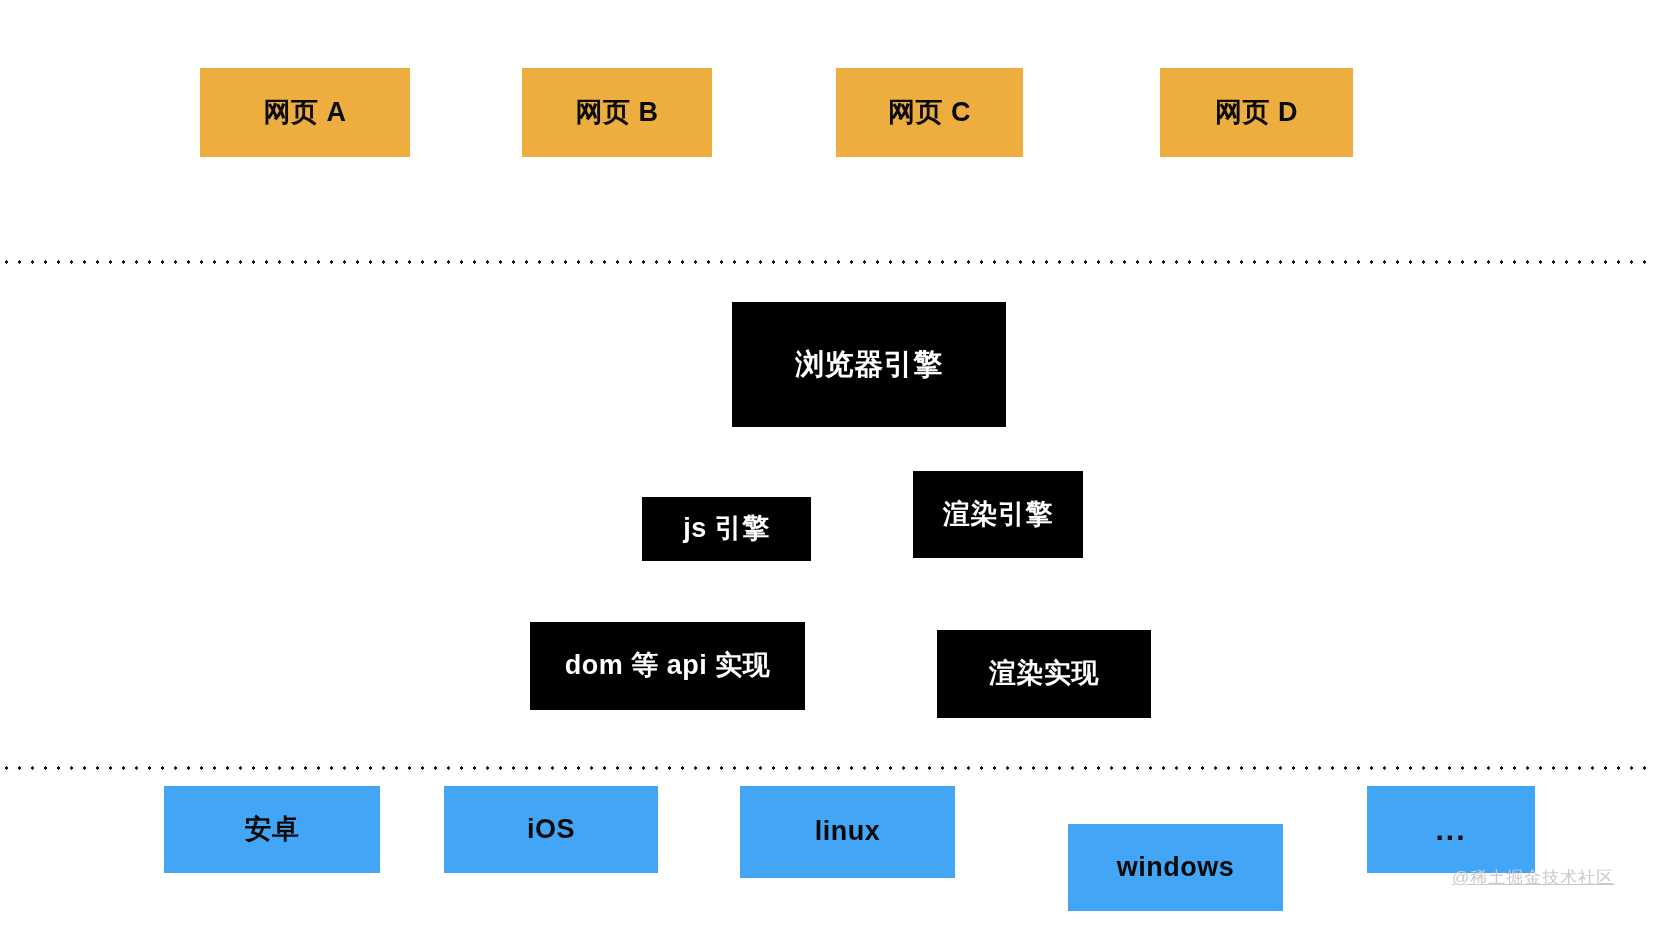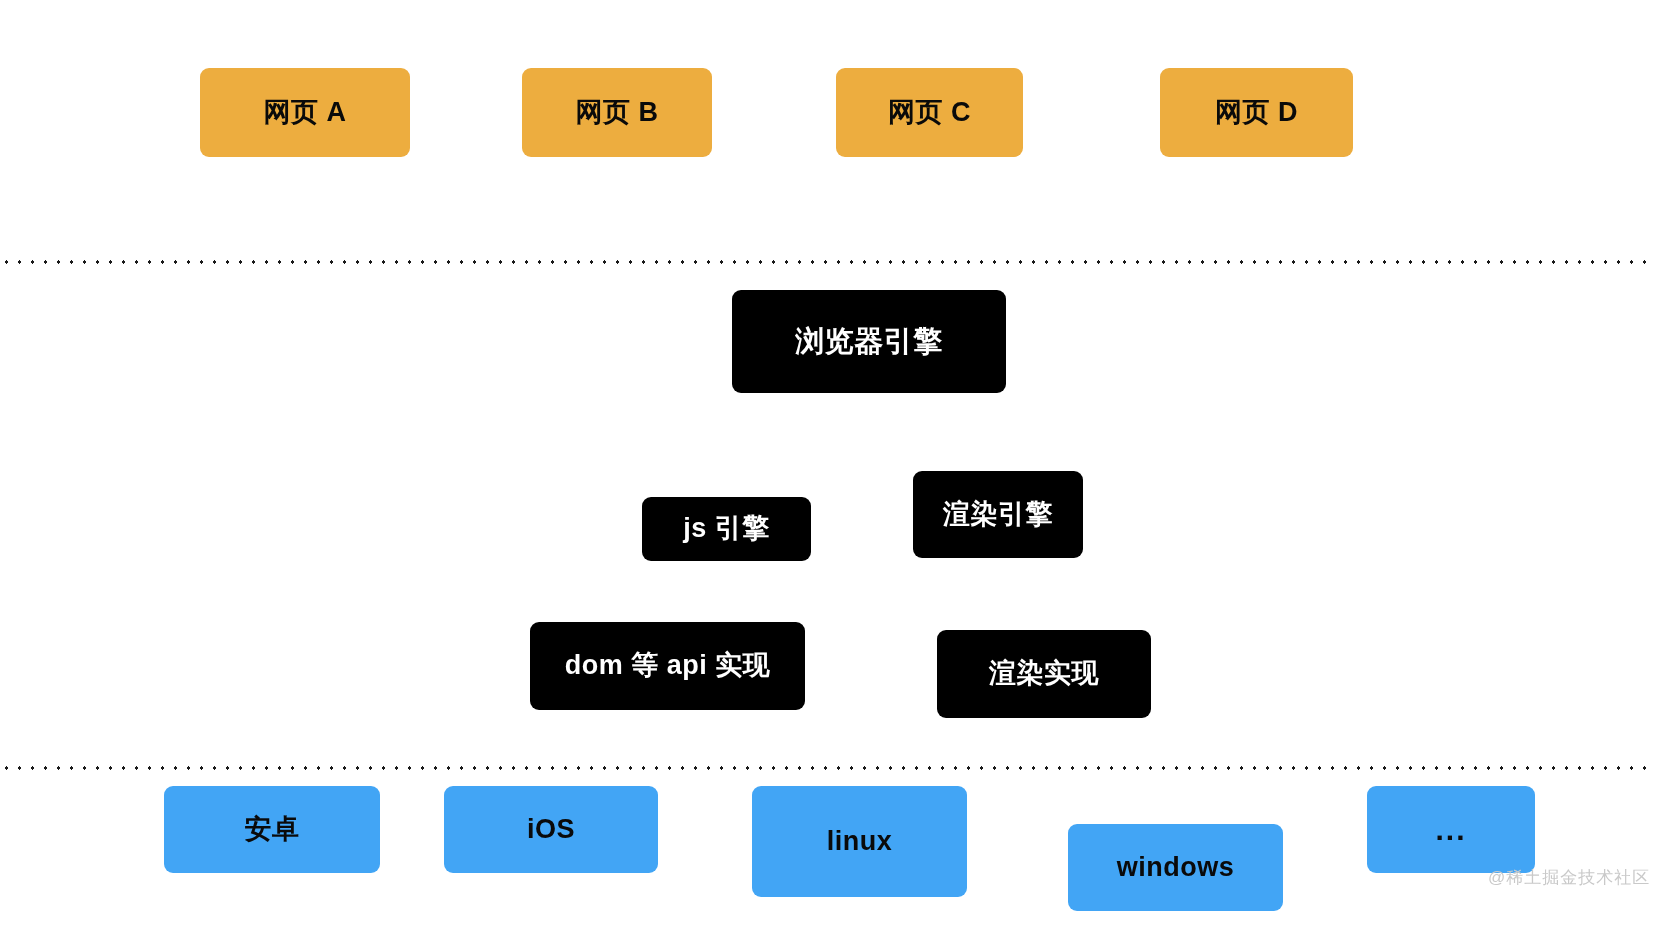--- a/index.html
+++ b/index.html
@@ -19,21 +19,20 @@
   }
   .box {
     position: absolute;
     display: flex;
     align-items: center;
     justify-content: center;
     box-sizing: border-box;
     text-align: center;
     line-height: 1.1;
     white-space: nowrap;
-    border-radius: 9px;
   }
   .box-web {
     background: #edad3f;
     color: #0a0a0a;
     font-size: 27px;
     font-weight: 700;
     letter-spacing: 0.5px;
   }
   .box-engine {
     background: #000000;
@@ -89,21 +88,21 @@
   </div>
   <div class="box box-web" style="left:836px; top:68px; width:187px; height:89px;">
     <span>网页 C</span>
   </div>
   <div class="box box-web" style="left:1160px; top:68px; width:193px; height:89px;">
     <span>网页 D</span>
   </div>
 
   <div class="divider" style="top:260px;"></div>
 
-  <div class="box box-engine lvl1" style="left:732px; top:290px; width:274px; height:103px;text-align:center;">
+  <div class="box box-engine lvl1" style="left:732px; top:302px; width:274px; height:125px;text-align:center;">
     <span>浏览器引擎</span>
   </div>
 
   <div class="box box-engine lvl2" style="left:642px; top:497px; width:169px; height:64px;">
     <span>js 引擎</span>
   </div>
   <div class="box box-engine lvl2" style="left:913px; top:471px; width:170px; height:87px;">
     <span>渲染引擎</span>
   </div>
 
@@ -115,27 +114,27 @@
   </div>
 
   <div class="divider" style="top:766px;"></div>
 
   <div class="box box-os" style="left:164px; top:786px; width:216px; height:87px;">
     <span>安卓</span>
   </div>
   <div class="box box-os" style="left:444px; top:786px; width:214px; height:87px;">
     <span>iOS</span>
   </div>
-  <div class="box box-os" style="left:740px; top:786px; width:215px; height:111px;margin-left:12px;">
+  <div class="box box-os" style="left:740px; top:786px; width:215px; height:92px;">
     <span>linux</span>
   </div>
   <div class="box box-os" style="left:1068px; top:824px; width:215px; height:87px;">
     <span>windows</span>
   </div>
   <div class="box box-os ellipsis" style="left:1367px; top:786px; width:168px; height:87px;">
     <span>...</span>
   </div>
 
-  <div class="watermark" style="left:1488px; top:866px;">
+  <div class="watermark" style="left:1452px; top:866px;text-decoration:underline;">
     <span>@稀土掘金技术社区</span>
   </div>
 
 </div>
 
 </body></html>

